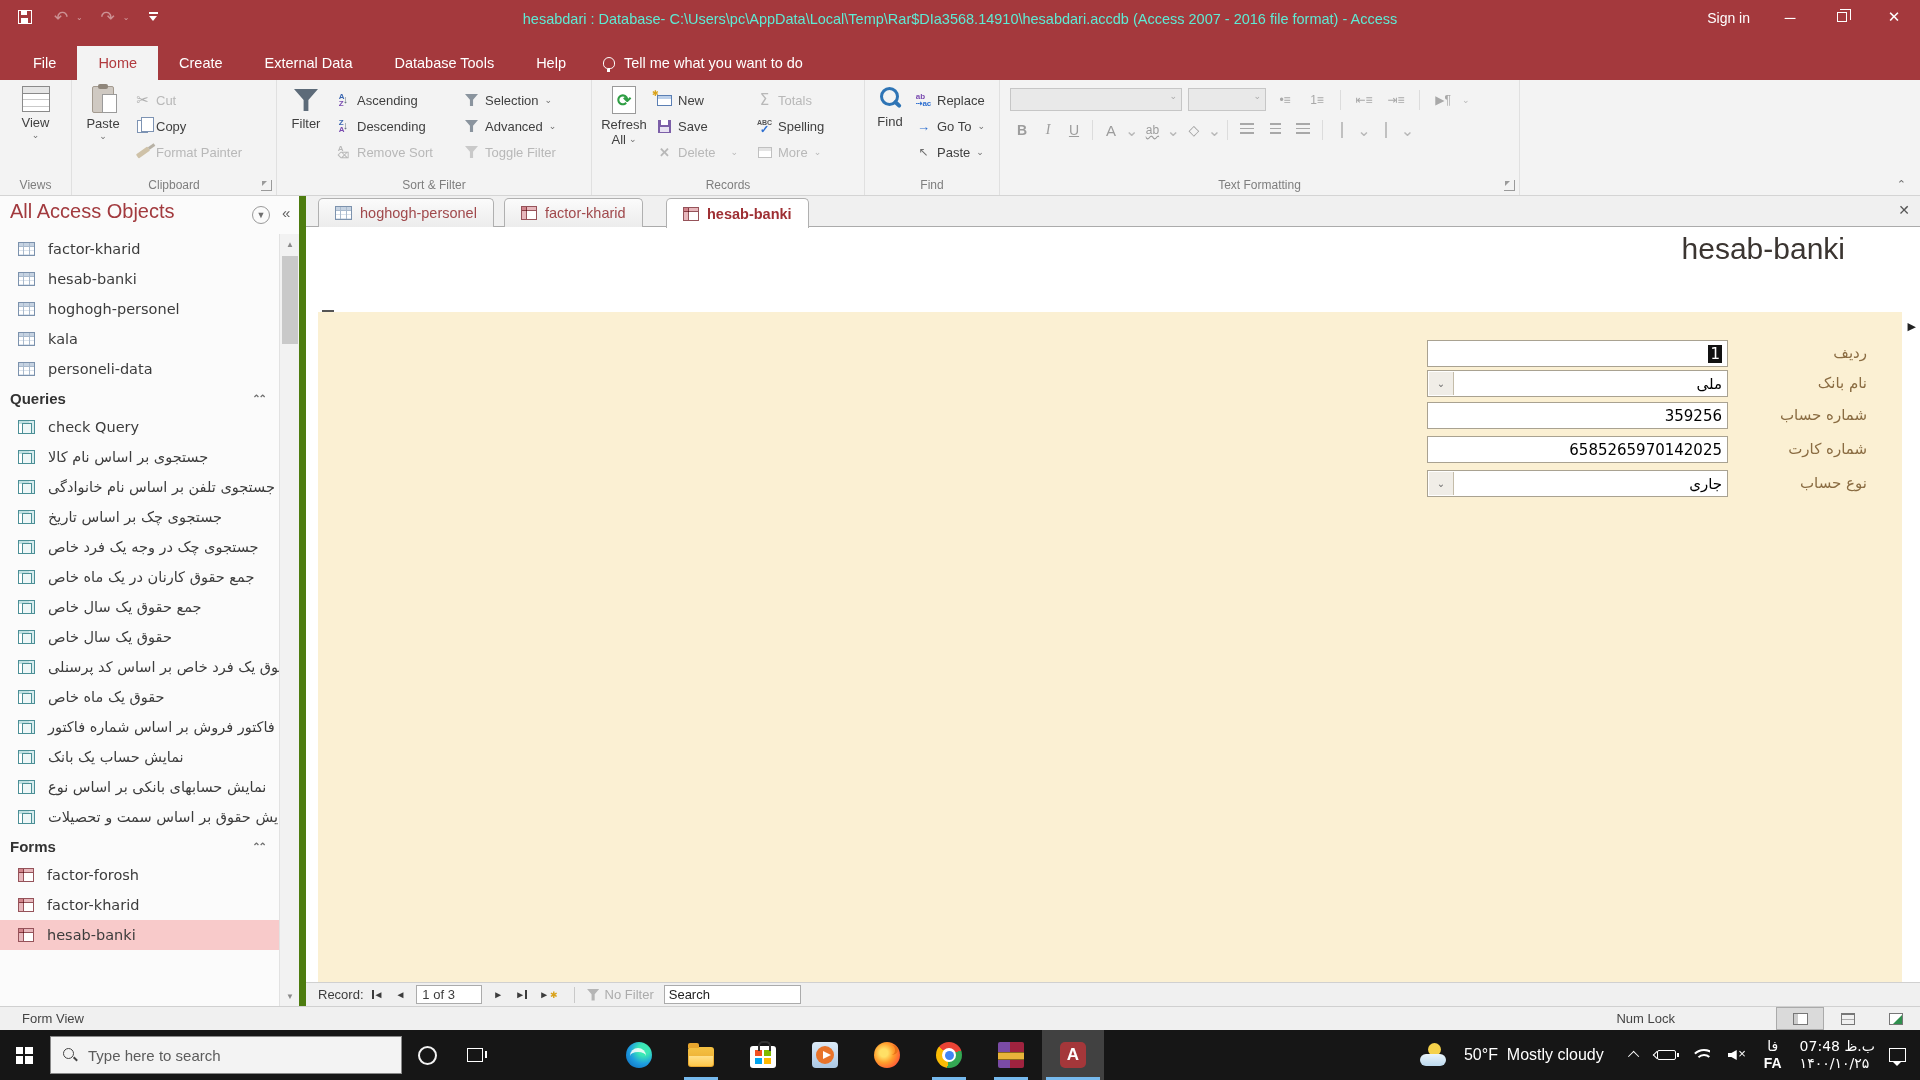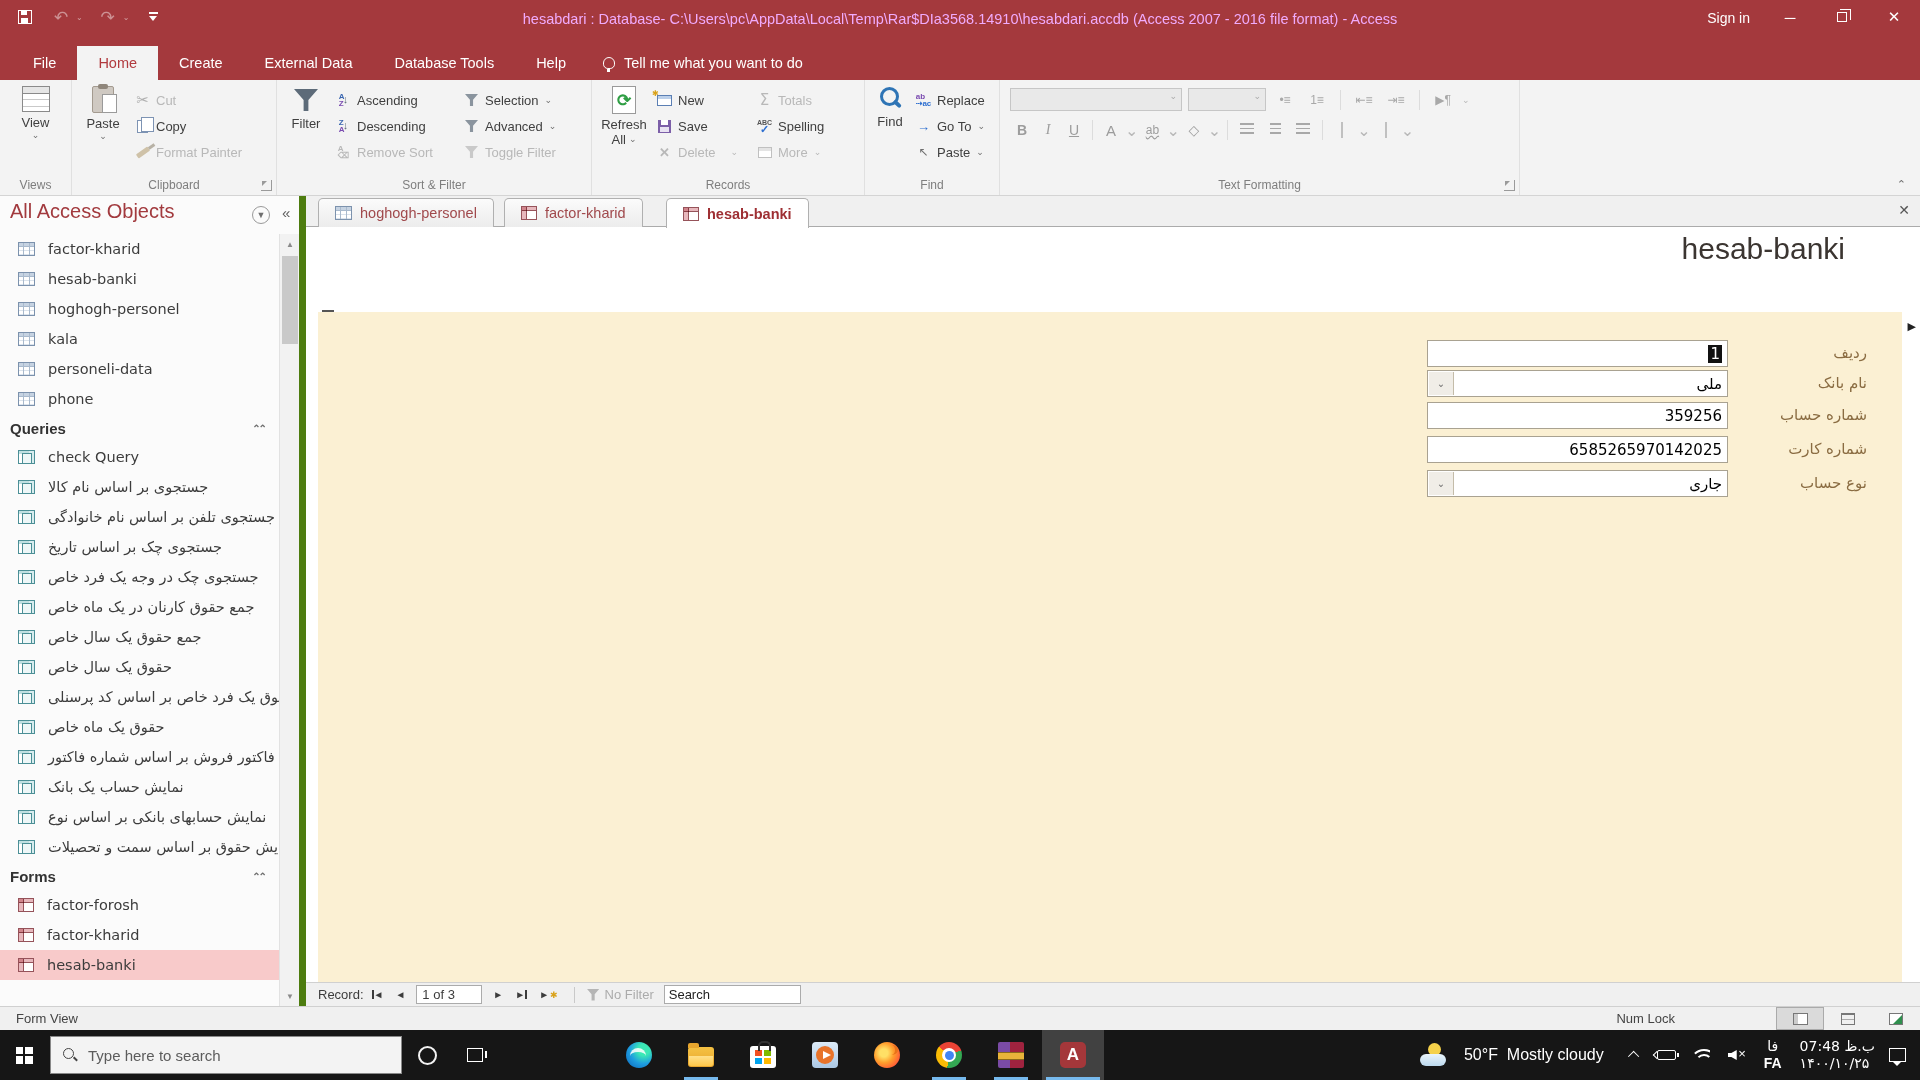--- a/index.html
+++ b/index.html
@@ -11,21 +11,21 @@
   .qat { position:absolute; left:14px; top:6px; display:flex; align-items:center; gap:14px; }
   .qat-btn { width:22px; height:22px; display:flex; align-items:center; justify-content:center; font-size:17px; color:#fff; }
   .qat-btn.dim { color:rgba(255,255,255,.45); }
   .qat-chev { font-size:8px; color:rgba(255,255,255,.5); margin-left:-10px; }
   .ico-floppy { width:14px; height:14px; border:1.6px solid #fff; position:relative; }
   .ico-floppy::before { content:""; position:absolute; left:2px; top:0; width:6px; height:4px; background:#fff; }
   .ico-floppy::after { content:""; position:absolute; left:2px; bottom:0; width:7px; height:5px; background:#fff; }
   .ico-qatmore { width:12px; height:12px; position:relative; }
   .ico-qatmore::before { content:""; position:absolute; top:1px; left:1px; width:9px; height:1.5px; background:#fff; }
   .ico-qatmore::after { content:""; position:absolute; top:5px; left:1px; border-left:4.5px solid transparent; border-right:4.5px solid transparent; border-top:5px solid #fff; }
-  #window-title { position:absolute; left:0; right:0; top:0; height:38px; display:flex; align-items:center; justify-content:center; font-size:14.5px; color:#f0abfc; white-space:nowrap; }
+  #window-title { position:absolute; left:0; right:0; top:0; height:38px; display:flex; align-items:center; justify-content:center; font-size:14.5px; color:#5eead4; white-space:nowrap; }
   #signin { position:absolute; right:160px; top:7px; padding:3px 10px; font-size:14px; color:#fff; }
   .wincontrols { position:absolute; right:0; top:0; display:flex; }
   .winbtn { width:52px; height:34px; display:flex; align-items:center; justify-content:center; color:#fff; font-size:15px; }
   .ico-restore { width:10px; height:10px; border:1.3px solid #fff; position:relative; }
   .ico-restore::before { content:""; position:absolute; left:2px; top:-4px; width:10px; height:10px; border:1.3px solid #fff; border-bottom:none; border-left:none; }
 
   
   #menubar { position:absolute; left:0; top:38px; width:1920px; height:42px; background:#a4393d; display:flex; align-items:flex-end; padding-left:12px; }
   .menu-tab { height:34px; padding:0 21px; display:flex; align-items:center; font-size:14.5px; color:#fff; }
   .menu-tab.active { background:#f3f3f3; color:#b13a3e; }
@@ -136,21 +136,21 @@
   .rn-box { width:66px; height:19px; background:#fff; border:1px solid #ababab; font-size:13px; display:flex; align-items:center; padding-left:5px; margin:0 3px; }
   .rn-star { color:#d9a21b; font-size:9px; margin-left:1px; }
   .rn-sep { width:1px; height:16px; background:#c9c9c9; margin:0 8px; }
   .rn-nofilter { display:flex; align-items:center; gap:5px; color:#ababab; }
   .ico-funnel-x { width:13px; height:12px; background:#b5b5b5; clip-path:polygon(0 0,100% 0,62% 48%,62% 100%,38% 100%,38% 48%); }
   .rn-search { width:137px; height:19px; background:#fff; border:1px solid #ababab; font-size:13px; padding:0 4px; margin-left:6px; font-family:"Liberation Sans",sans-serif; color:#222; }
   .rn-search::placeholder { color:#222; opacity:1; }
 
   
   #statusbar { position:absolute; left:0; top:1006px; width:1920px; height:24px; background:#f0f0f0; border-top:1px solid #d0d0d0; font-size:13px; color:#444; }
-  #statusbar-left { position:absolute; left:16px; top:4px; }
+  #statusbar-left { position:absolute; left:22px; top:4px; }
   #numlock { position:absolute; right:245px; top:4px; }
   .sb-viewbtns { position:absolute; right:0; top:0; height:23px; display:flex; }
   .sb-viewbtn { width:48px; height:23px; display:flex; align-items:center; justify-content:center; }
   .sb-viewbtn.active { background:#dadada; border:1px solid #aaa; }
   .vb-form { width:15px; height:12px; border:1px solid #777; background:linear-gradient(to right,#ccc 0 4px,#fff 4px); }
   .vb-sheet { width:14px; height:12px; border:1px solid #777; background:linear-gradient(to bottom,#777 0 1px,transparent 1px 5px,#aaa 5px 6px,transparent 6px 10px,#aaa 10px 11px,transparent 11px); }
   .vb-design { width:14px; height:12px; border:1px solid #777; position:relative; background:#fff; }
   .vb-design::after { content:""; position:absolute; right:0; bottom:0; width:0; height:0; border-left:9px solid transparent; border-bottom:9px solid #2f8f4e; }
 
   
@@ -503,24 +503,20 @@
           <span dir="auto" style="font-family: &quot;DejaVu Sans&quot;, sans-serif;">hoghogh-personel</span>
         </div>
         <div class="nav-item">
           <span class="ico-table"></span>
           <span dir="auto" style="font-family: &quot;DejaVu Sans&quot;, sans-serif;">kala</span>
         </div>
         <div class="nav-item">
           <span class="ico-table"></span>
           <span dir="auto" style="font-family: &quot;DejaVu Sans&quot;, sans-serif;">personeli-data</span>
         </div>
-        <div class="nav-item">
-          <span class="ico-table"></span>
-          <span dir="auto" style="font-family: &quot;DejaVu Sans&quot;, sans-serif;">phone</span>
-        </div>
         <div class="nav-header">
           <span>Queries</span>
           <span class="dbl-chev">⌃⌃</span>
         </div>
         <div class="nav-item">
           <span class="ico-query"></span>
           <span dir="auto" style="font-family: &quot;DejaVu Sans&quot;, sans-serif;">check Query</span>
         </div>
         <div class="nav-item">
           <span class="ico-query"></span>

